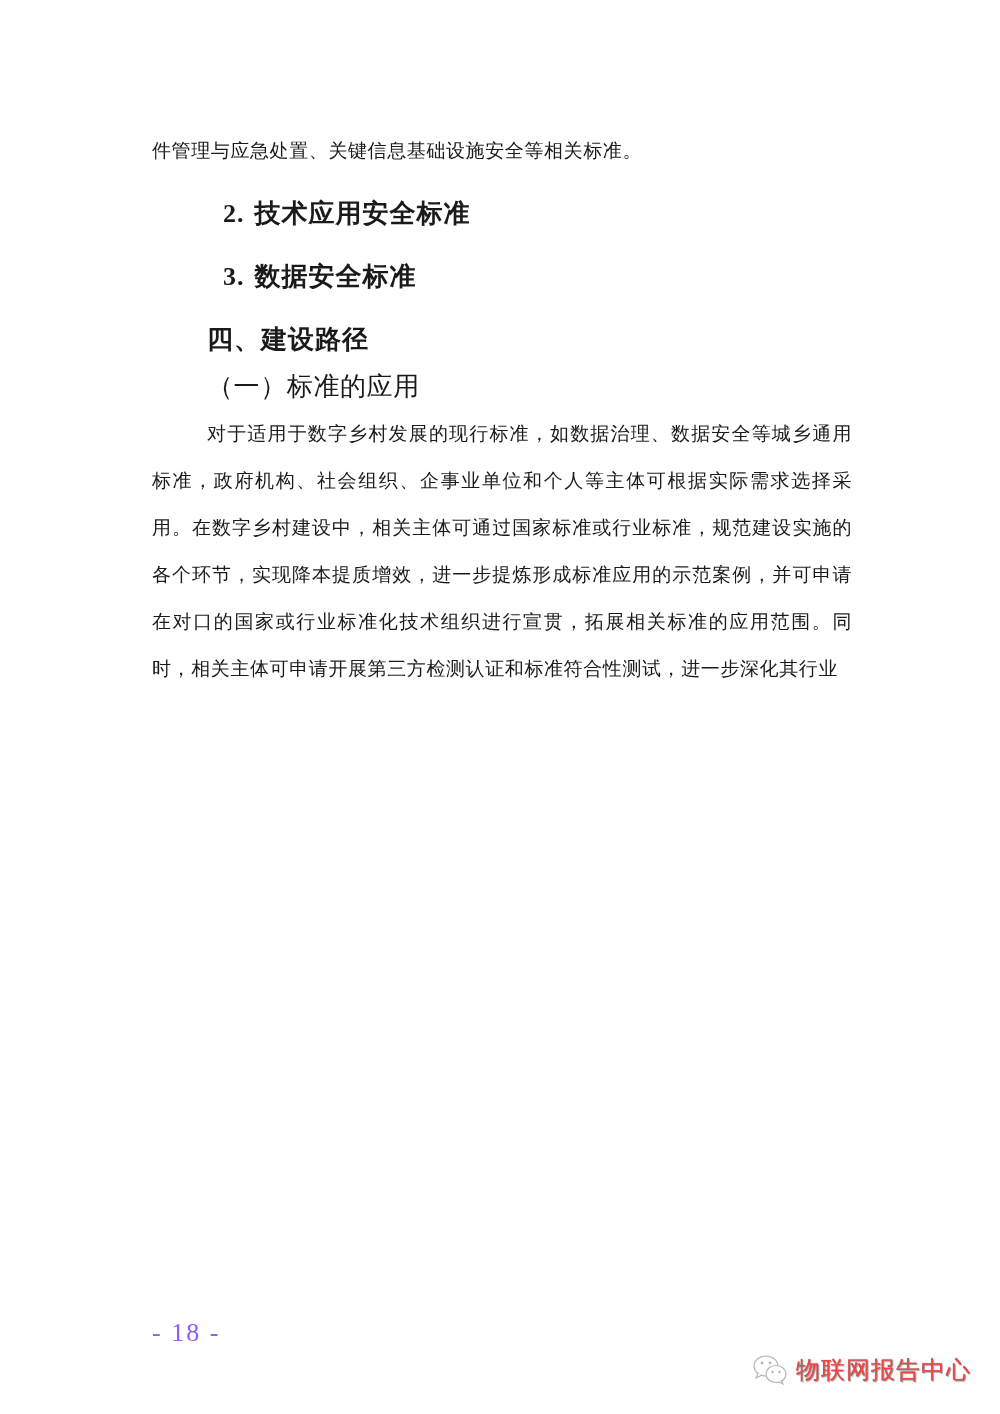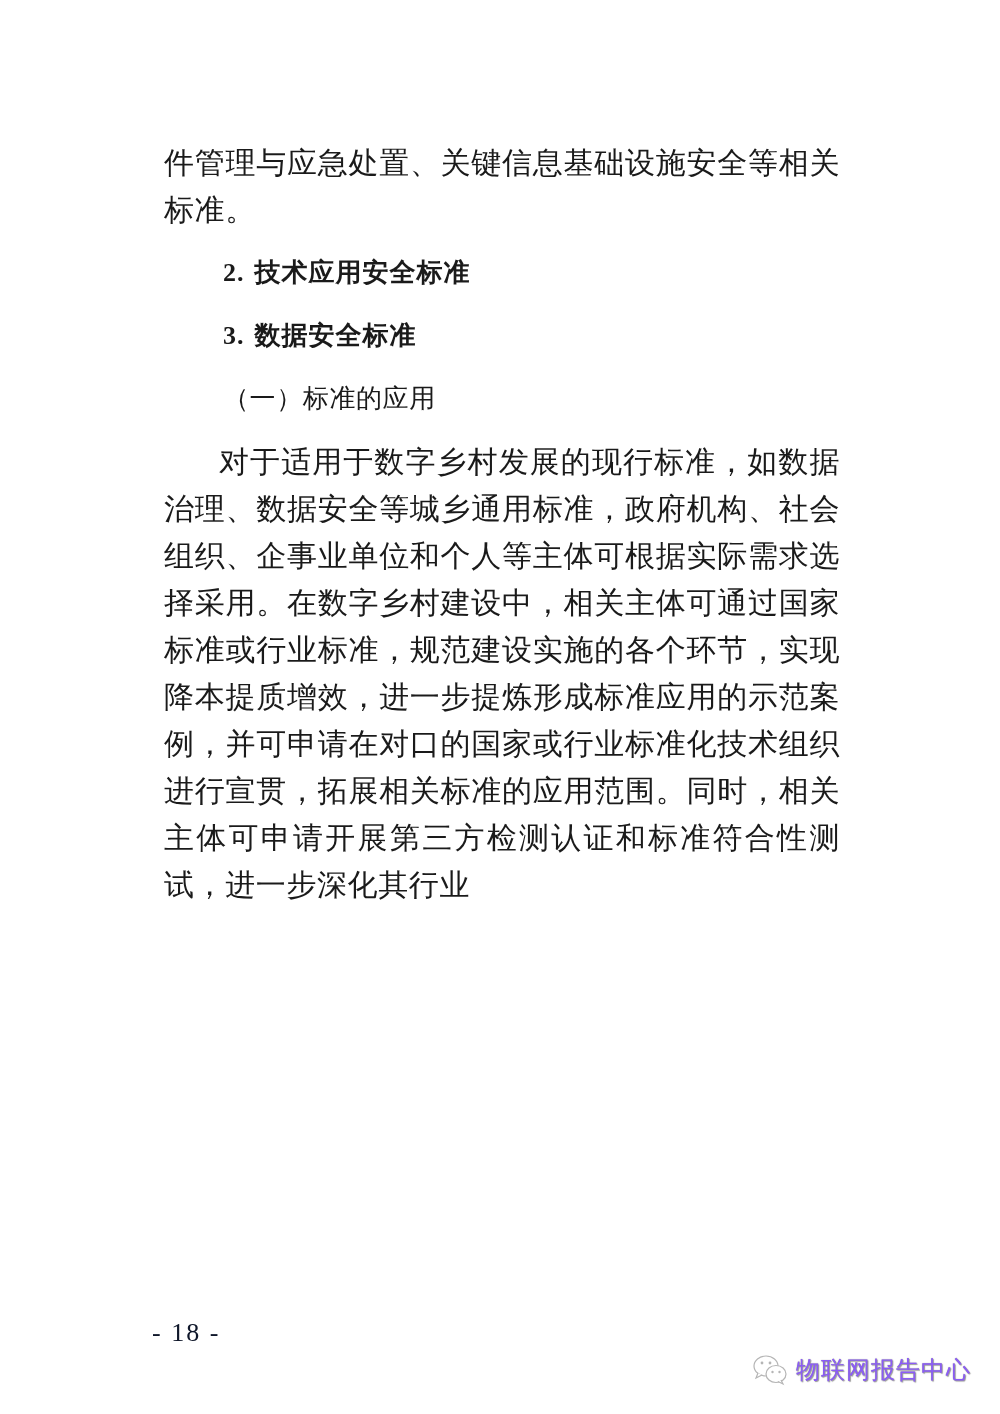--- a/index.html
+++ b/index.html
@@ -15,26 +15,26 @@
       font-family: "DejaVu Serif", "Liberation Serif", serif;
       color: #1a1a1a;
     }
     .page-body {
       position: absolute;
       left: 152px;
       top: 127px;
       width: 700px;
     }
     .line-block {
-      font-size: 30px;
+      font-size: 19px;
       line-height: 47px;
       letter-spacing: 0.6px;
       text-align: justify;
       text-align-last: left;
-      margin: 12px;
+      margin: 0;
     }
     .indent {
       text-indent: 55px;
     }
     .heading-bold {
       font-family: "DejaVu Sans", "Liberation Sans", sans-serif;
       font-weight: bold;
       font-size: 26px;
       line-height: 47px;
       padding-left: 55px;
@@ -52,66 +52,67 @@
       font-size: 26px;
       line-height: 47px;
       padding-left: 55px;
       letter-spacing: 1px;
       margin: 0;
     }
     .heading-sub {
       font-size: 26px;
       line-height: 47px;
       padding-left: 55px;
-      margin: 16px;
+      margin: 0;
       letter-spacing: 0.6px;
     }
     .page-number {
       position: absolute;
       left: 152px;
       top: 1318px;
       font-family: "Liberation Serif", "DejaVu Serif", serif;
       font-size: 26px;
-      color: #0f172a;
+      color: #8b5cf6;
       letter-spacing: 2px;
     }
     .watermark {
       position: absolute;
       left: 752px;
       top: 1354px;
       display: flex;
       align-items: center;
       gap: 8px;
       color: #bdbdbd;
       font-family: "DejaVu Sans", "Liberation Sans", sans-serif;
       font-size: 24px;
       letter-spacing: 1px;
     }
     .watermark .wm-text {
-      color: #8b5cf6;
+      color: #ef4444;
       text-shadow: 0 0 1px #8a8a8a, 1px 1px 1px #9a9a9a;
     }
     .wechat-icon {
       width: 36px;
       height: 32px;
       display: inline-block;
     }
   </style>
 </head>
 <body>
 
 <div class="page-body">
   <p class="line-block">件管理与应急处置、关键信息基础设施安全等相关标准。</p>
 
   <p class="heading-bold"><span class="num">2.</span><span>技术应用安全标准</span></p>
 
 
   <p class="heading-bold"><span class="num">3.</span><span>数据安全标准</span></p>
 
 
+  <p class="heading-section">四、建设路径</p>
 
 
   <p class="heading-sub">（一）标准的应用</p>
 
   <p class="line-block indent">对于适用于数字乡村发展的现行标准，如数据治理、数据安全等城乡通用标准，政府机构、社会组织、企事业单位和个人等主体可根据实际需求选择采用。在数字乡村建设中，相关主体可通过国家标准或行业标准，规范建设实施的各个环节，实现降本提质增效，进一步提炼形成标准应用的示范案例，并可申请在对口的国家或行业标准化技术组织进行宣贯，拓展相关标准的应用范围。同时，相关主体可申请开展第三方检测认证和标准符合性测试，进一步深化其行业</p>
 </div>
 
 <div class="page-number">- 18 -</div>
 
 <div class="watermark">

